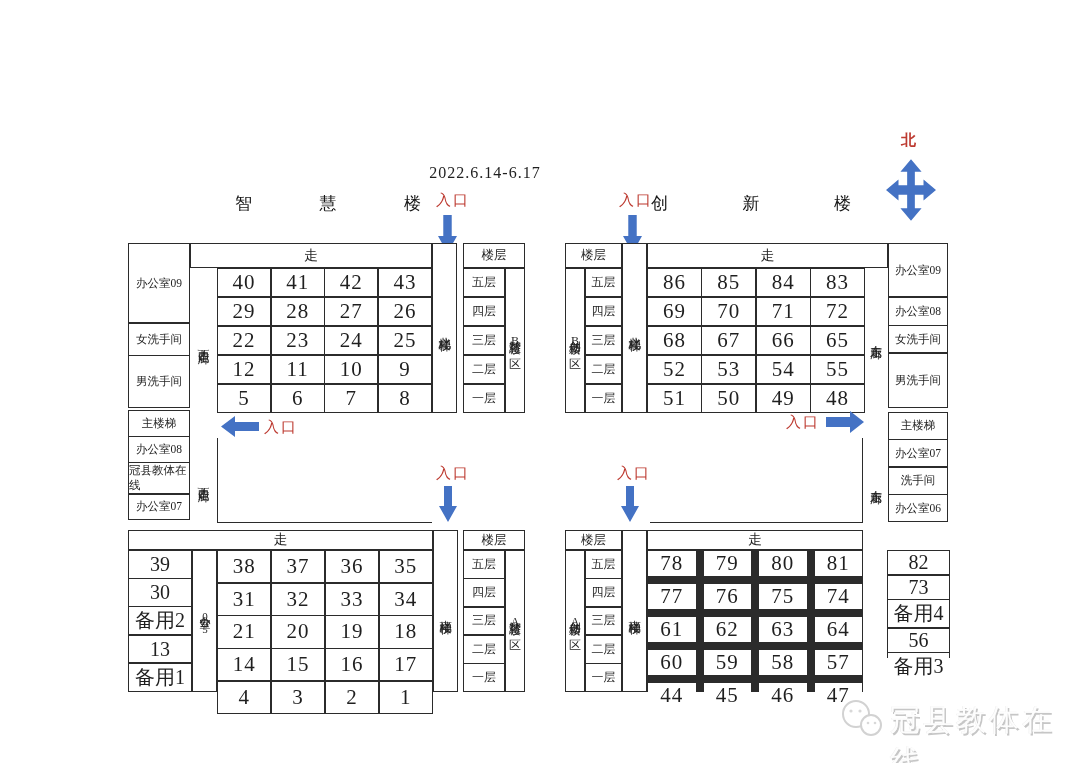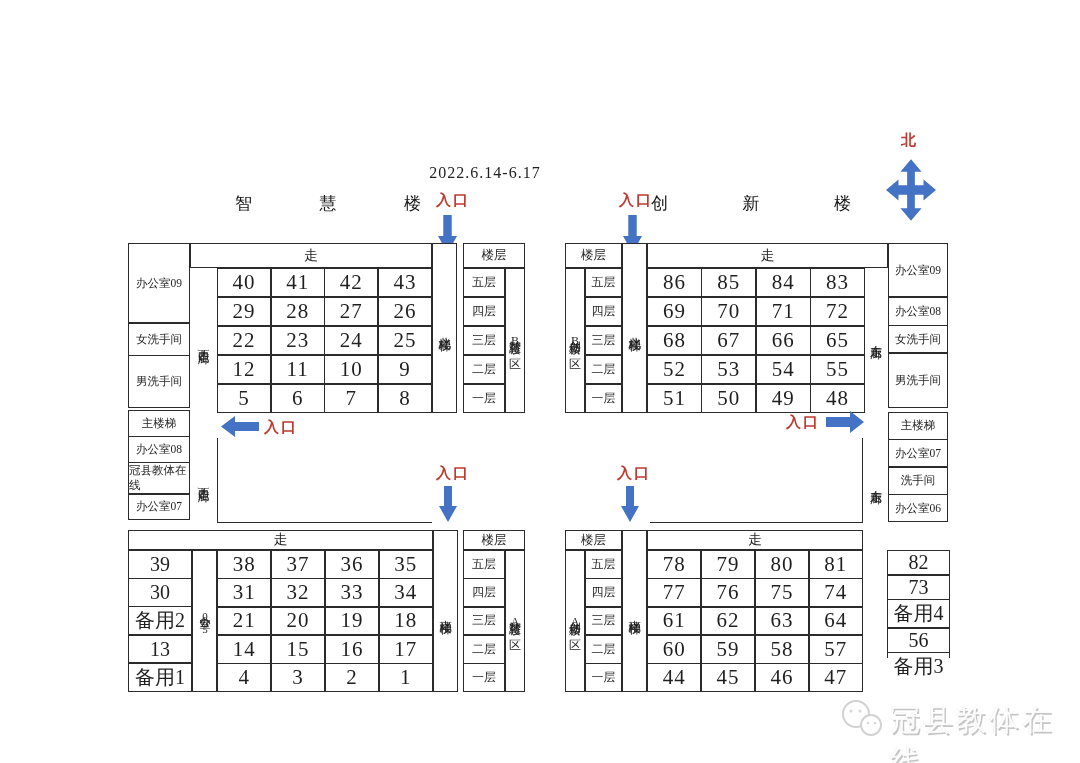--- a/index.html
+++ b/index.html
@@ -31,21 +31,21 @@
   .vtext{writing-mode:vertical-rl;text-orientation:upright;letter-spacing:1px;line-height:1;}
   .corridor-label{position:absolute;display:flex;align-items:center;justify-content:center;font-size:12px;}
   .hdr{font-size:14px;}
   .flhdr{font-size:12.5px;}
   .stair{font-size:12.5px;}
   .zone{font-size:12px;}
   .title{position:absolute;left:0;top:70px;width:1048px;text-align:center;
          font-size:30px;font-weight:bold;letter-spacing:2px;color:#111;}
   .date{position:absolute;left:0;top:164px;width:970px;text-align:center;font-size:16px;letter-spacing:1px;}
   .bname{position:absolute;display:flex;justify-content:space-between;font-size:17px;color:#151515;}
-  .entrance-label{position:absolute;color:var(--entrance-red);font-size:15px;font-weight:700;letter-spacing:2px;white-space:nowrap;}
+  .entrance-label{position:absolute;color:var(--entrance-red);font-size:15px;font-weight:400;letter-spacing:2px;white-space:nowrap;}
   .north-label{position:absolute;color:var(--entrance-red);font-size:15px;font-weight:600;}
   .arrow{position:absolute;color:var(--arrow-blue);}
   .arrow svg{display:block;width:100%;height:100%;}
   .lshape-left{position:absolute;box-sizing:border-box;border-left:1.5px solid var(--border);border-bottom:1.5px solid var(--border);}
   .lshape-right{position:absolute;box-sizing:border-box;border-right:1.5px solid var(--border);border-bottom:1.5px solid var(--border);}
   .watermark-text{position:absolute;font-size:30px;letter-spacing:3px;color:#fdfdfd;
      font-family:"Liberation Sans","DejaVu Sans",sans-serif;
      text-shadow:1.5px 1.5px 0 var(--watermark-gray),-0.5px -0.5px 0 #ececec;}
 </style>
 </head>
@@ -232,21 +232,21 @@
   <div class="grid vlist" style="left:128px;top:550px;width:64px;height:142px;">
       <div class="bigcell">39</div>
       <div class="bigcell">30</div>
       <div class="bigcell">备用2</div>
       <div class="bigcell">13</div>
       <div class="bigcell">备用1</div>
     </div>
   <div class="box" style="left:192px;top:550px;width:25px;height:142px;font-size:11px;">
     <span class="vtext">办公室05</span>
   </div>
-  <div class="grid roomgrid" style="left:217px;top:550px;width:216px;height:142px;">
+  <div class="grid roomgrid" style="left:217px;top:550px;width:216px;height:164px;">
       <div class="gcell">38</div>
       <div class="gcell">37</div>
       <div class="gcell">36</div>
       <div class="gcell">35</div>
       <div class="gcell">31</div>
       <div class="gcell">32</div>
       <div class="gcell">33</div>
       <div class="gcell">34</div>
       <div class="gcell">21</div>
       <div class="gcell">20</div>
@@ -284,21 +284,21 @@
       <div class="fcell">五层</div>
       <div class="fcell">四层</div>
       <div class="fcell">三层</div>
       <div class="fcell">二层</div>
       <div class="fcell">一层</div>
     </div>
   <div class="box stair" style="left:622px;top:530px;width:25px;height:162px;">
     <span class="vtext">南楼梯</span>
   </div>
   <div class="box hdr" style="left:647px;top:530px;width:216px;height:20px;">走</div>
-  <div class="grid roomgrid" style="left:647px;top:550px;width:216px;height:142px;">
+  <div class="grid roomgrid" style="left:647px;top:550px;width:216px;height:142px;gap:8px;">
       <div class="gcell">78</div>
       <div class="gcell">79</div>
       <div class="gcell">80</div>
       <div class="gcell">81</div>
       <div class="gcell">77</div>
       <div class="gcell">76</div>
       <div class="gcell">75</div>
       <div class="gcell">74</div>
       <div class="gcell">61</div>
       <div class="gcell">62</div>

